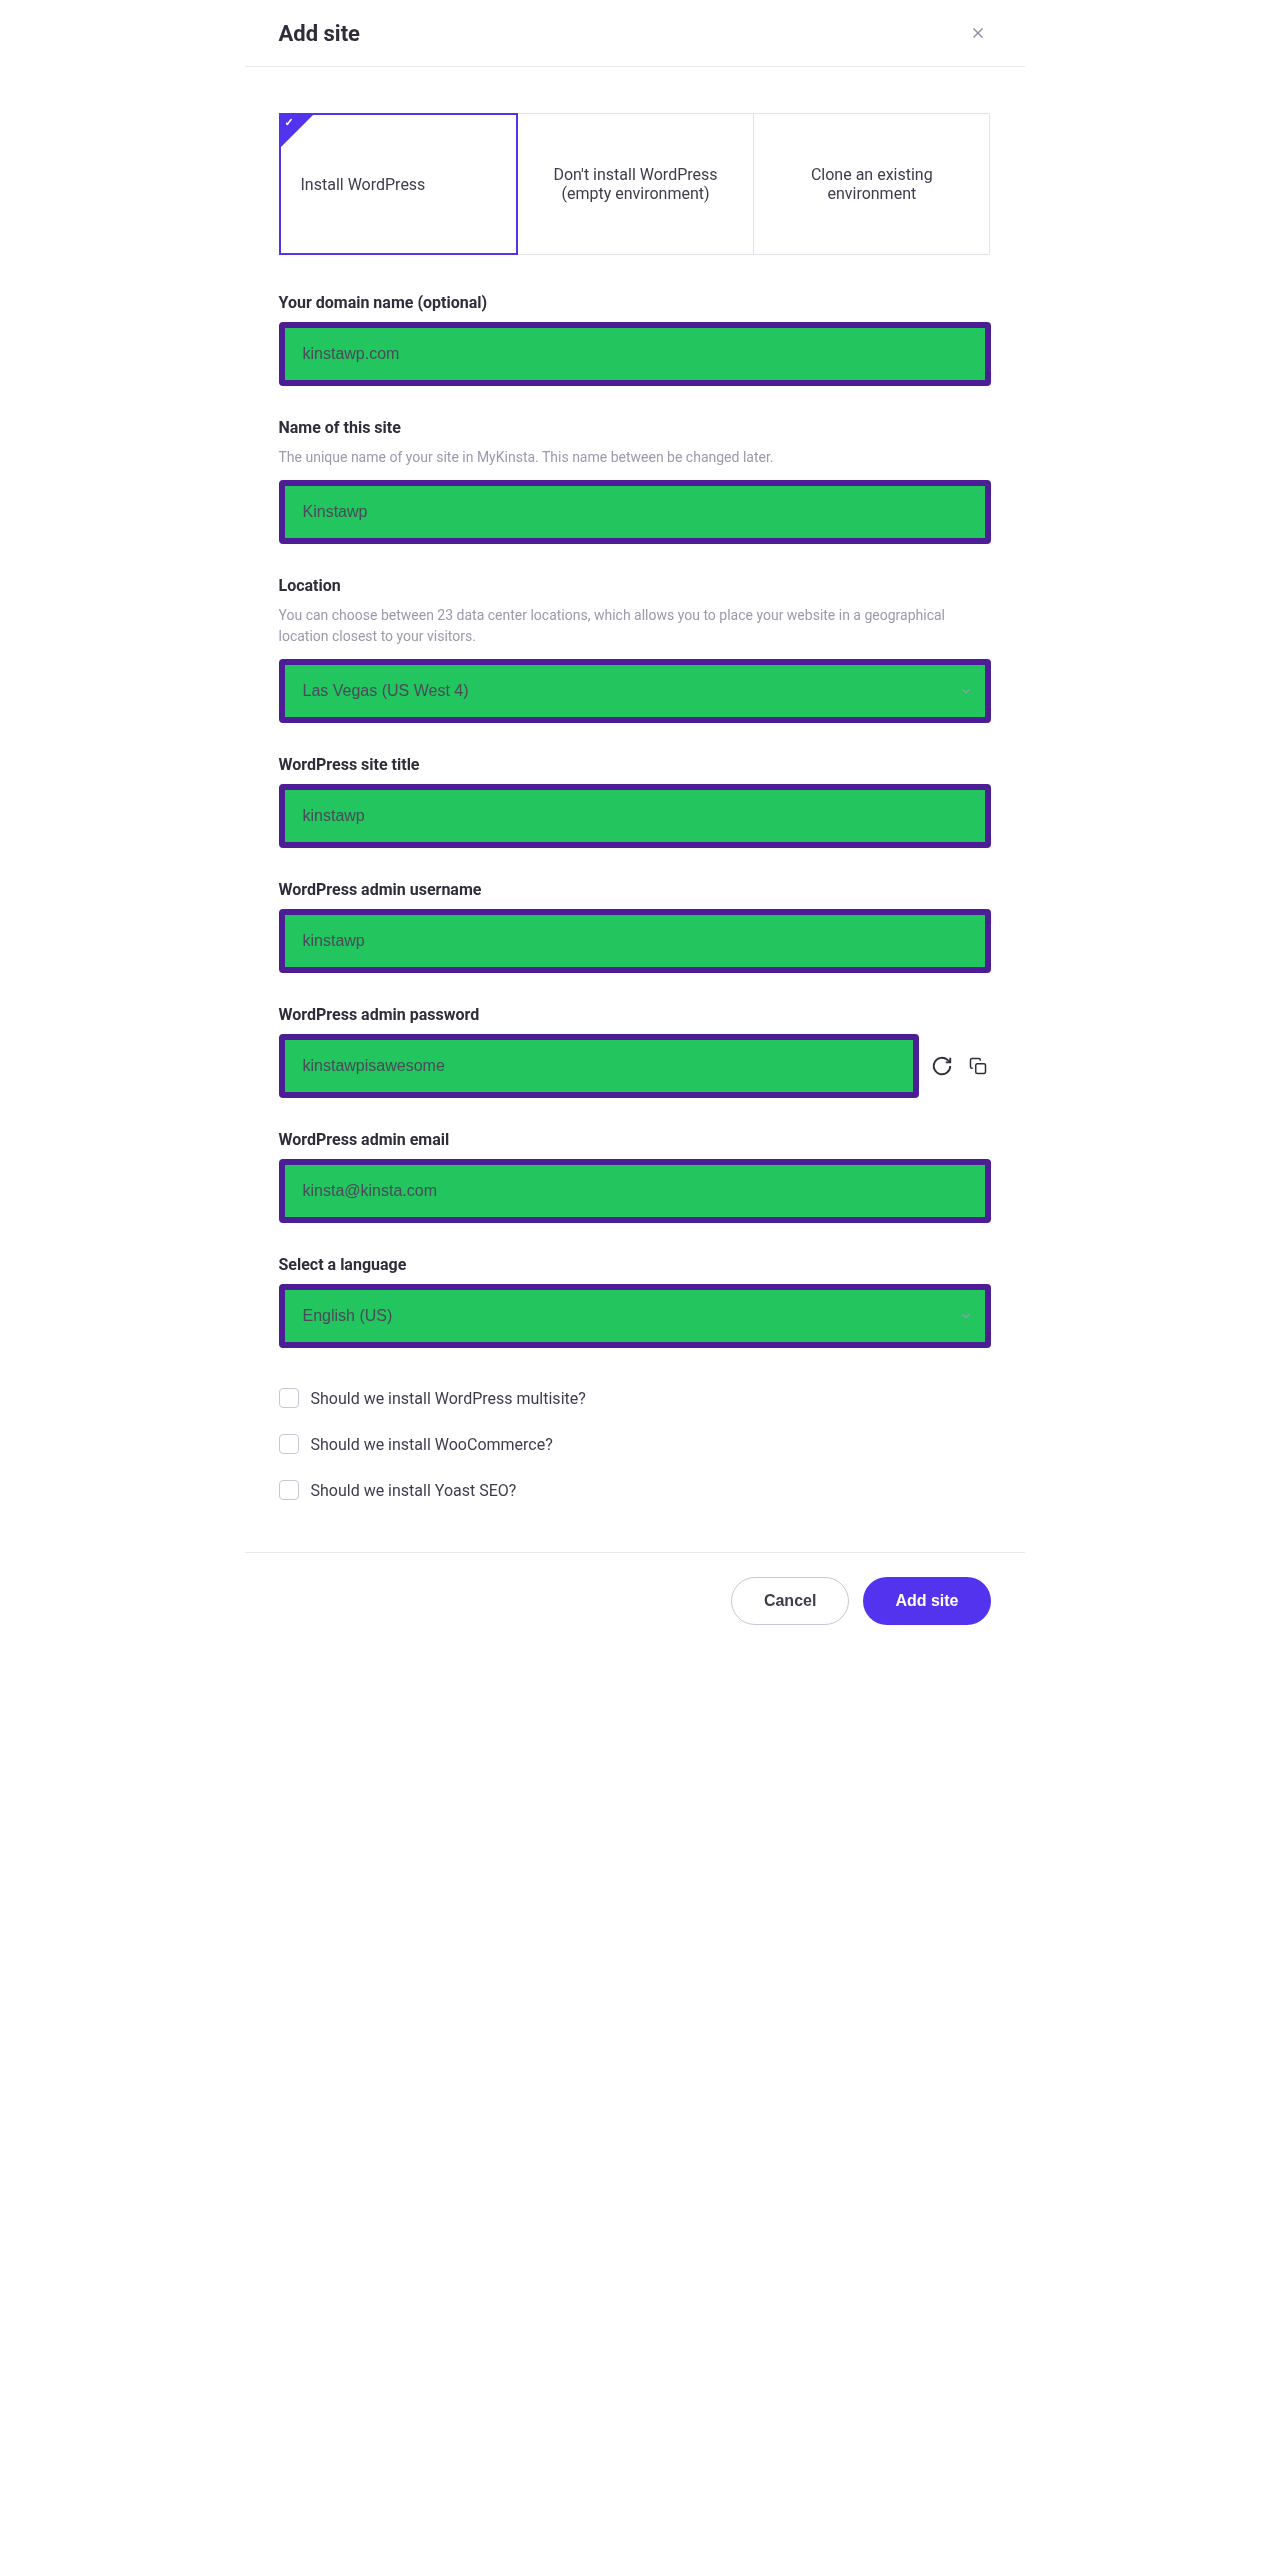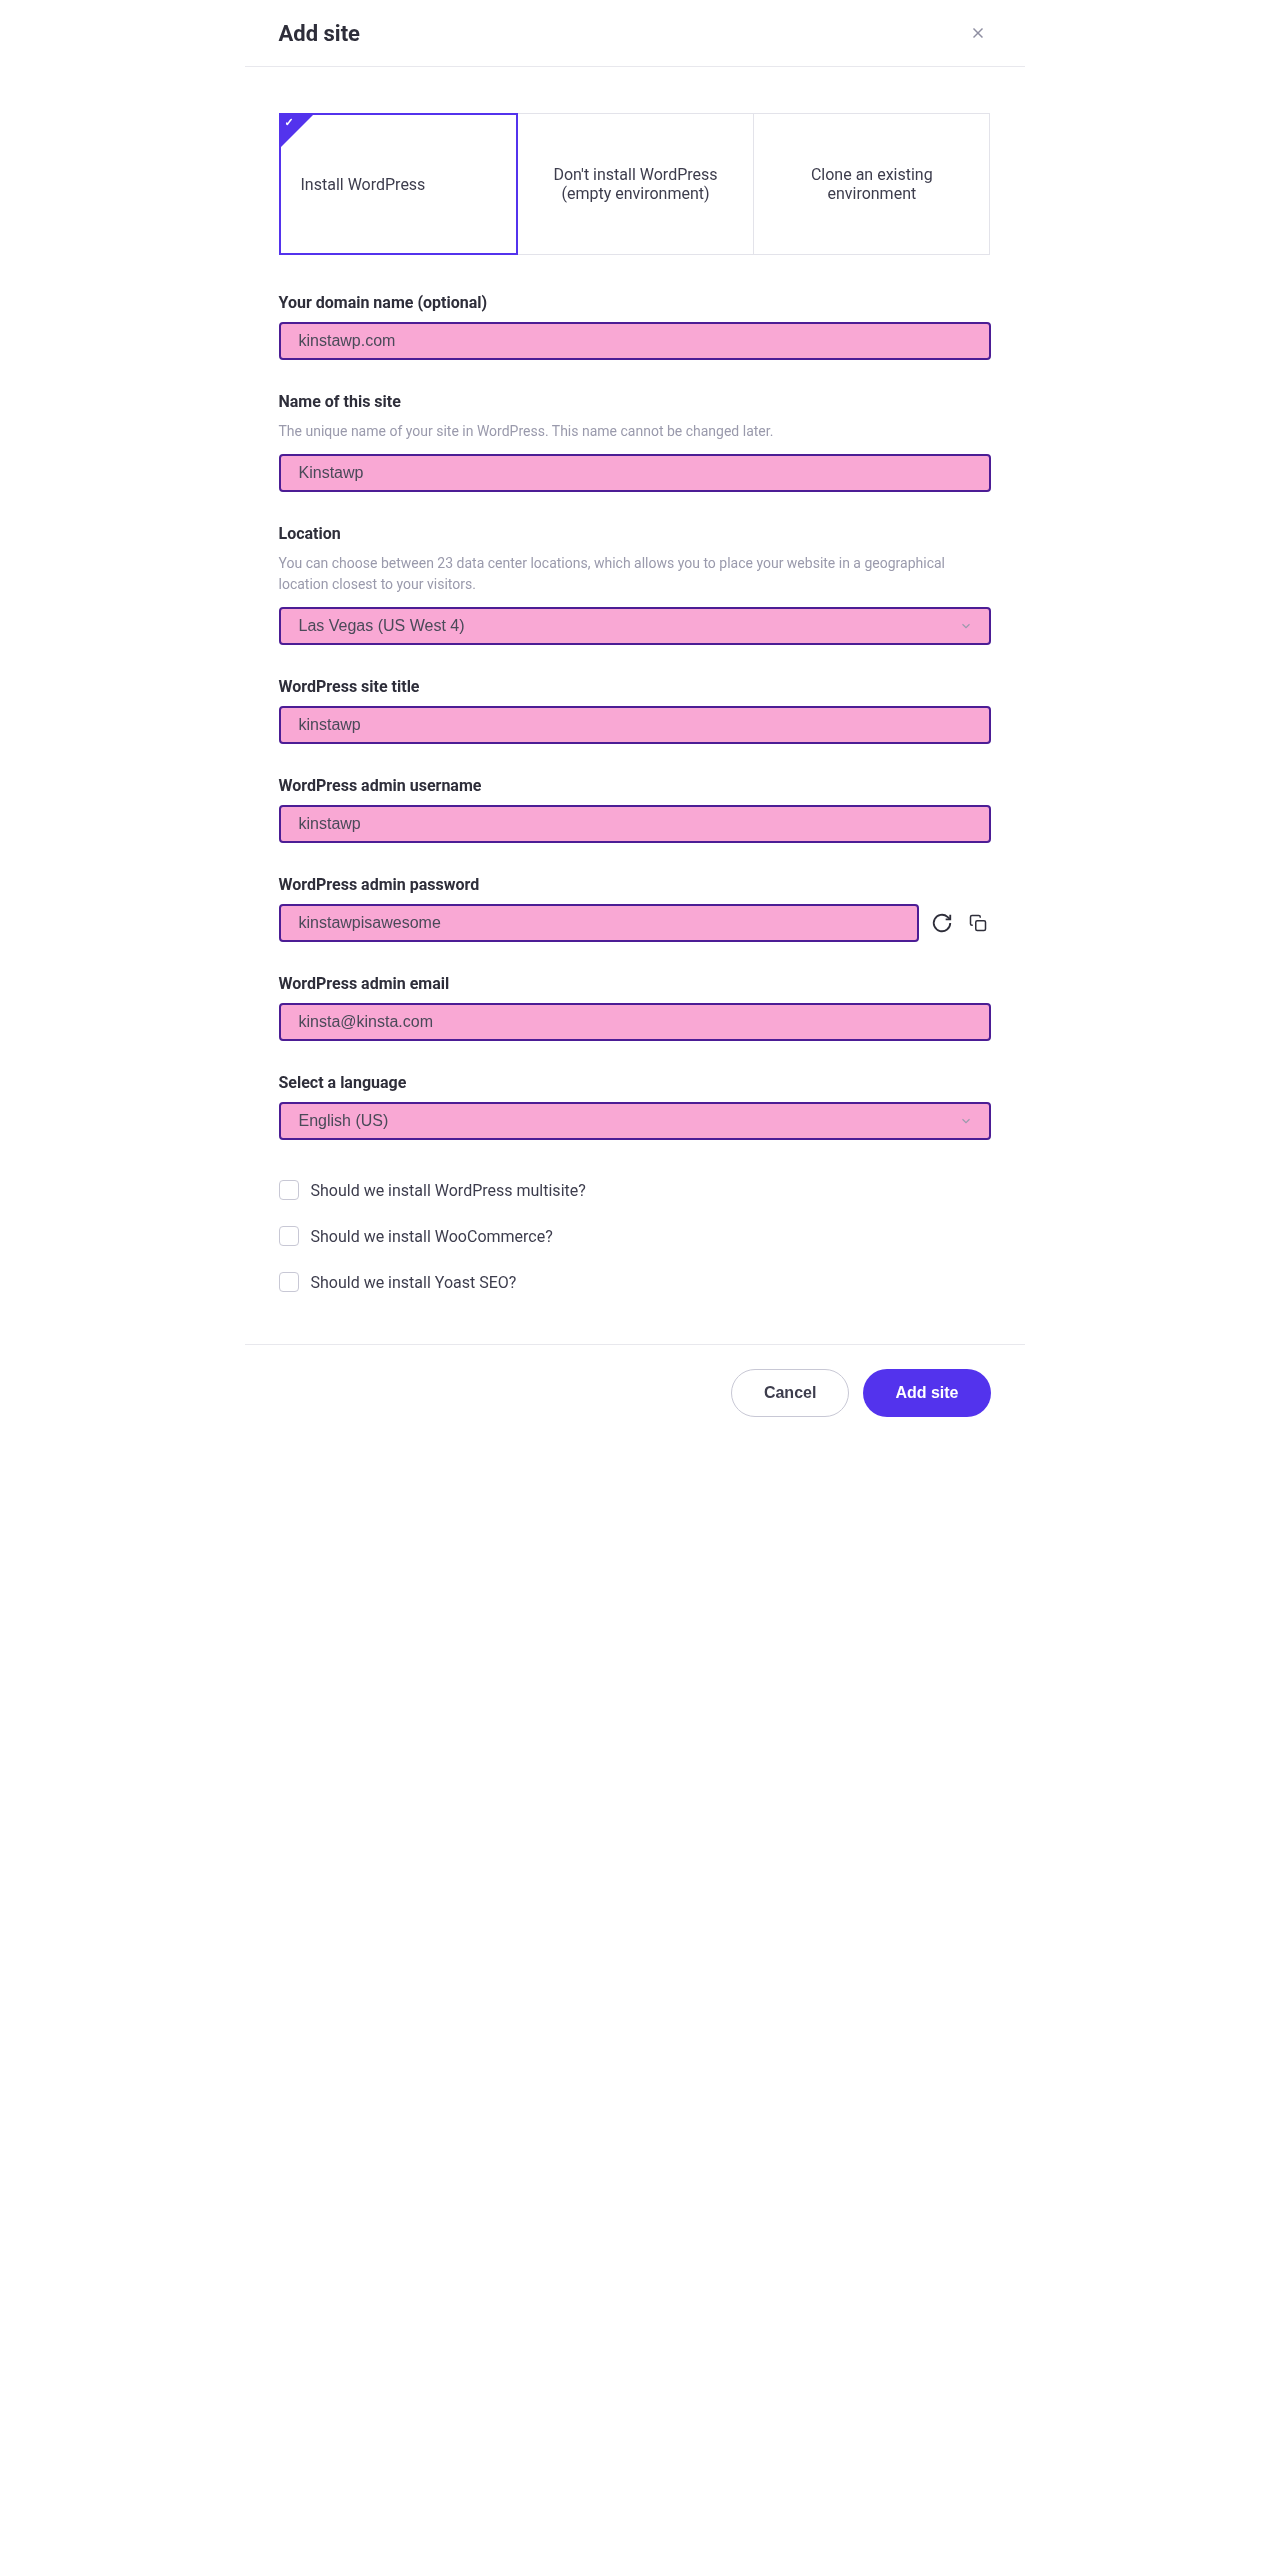--- a/index.html
+++ b/index.html
@@ -103,27 +103,27 @@
       margin-top: 32px;
     }
     .form-hint {
       font-size: 14px;
       color: #9a9aac;
       margin-bottom: 12px;
       line-height: 1.5;
     }
     .form-input {
       width: 100%;
-      height: 38px;
-      border: 2px solid #4c1d95;
+      height: 64px;
+      border: 6px solid #4c1d95;
       border-radius: 4px;
       padding: 0 18px;
       font-size: 16px;
       color: #4a4a59;
-      background: #f9a8d4;
+      background: #22c55e;
       outline: none;
     }
     .select-wrapper {
       position: relative;
     }
     .select-wrapper .chevron {
       position: absolute;
       right: 18px;
       top: 50%;
       transform: translateY(-50%);
@@ -230,21 +230,21 @@
       </div>
     </div>
 
     <div class="form-group">
       <label class="form-label">Your domain name (optional)</label>
       <input type="text" class="form-input" value="kinstawp.com" style="">
     </div>
 
     <div class="form-group">
       <label class="form-label">Name of this site</label>
-      <p class="form-hint">The unique name of your site in WordPress. This name cannot be changed later.</p>
+      <p class="form-hint">The unique name of your site in MyKinsta. This name between be changed later.</p>
       <input type="text" class="form-input" value="Kinstawp" style="">
     </div>
 
     <div class="form-group">
       <label class="form-label">Location</label>
       <p class="form-hint">You can choose between 23 data center locations, which allows you to place your website in a geographical location closest to your visitors.</p>
       <div class="select-wrapper">
         <input type="text" readonly="" class="form-input" value="Las Vegas (US West 4)" style="">
         <svg class="chevron" width="14" height="14" viewBox="0 0 24 24" fill="none" stroke="currentColor" stroke-width="2">
           <polyline points="6 9 12 15 18 9"></polyline>

